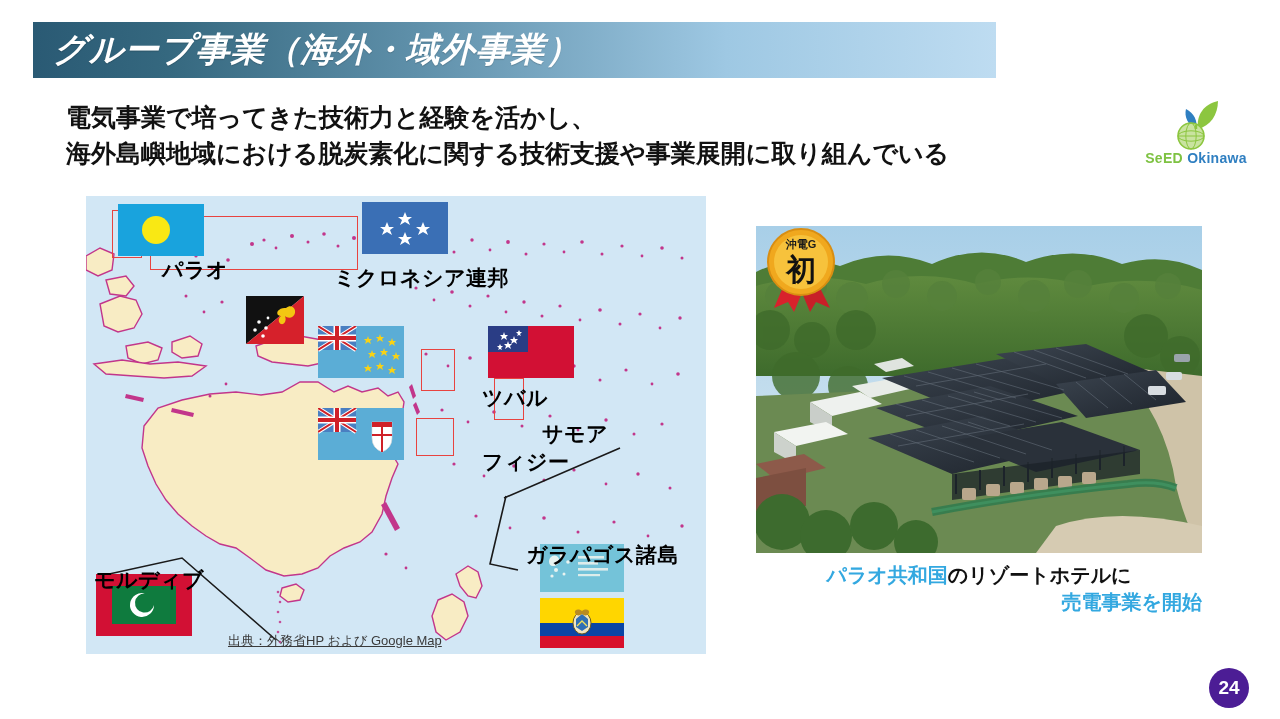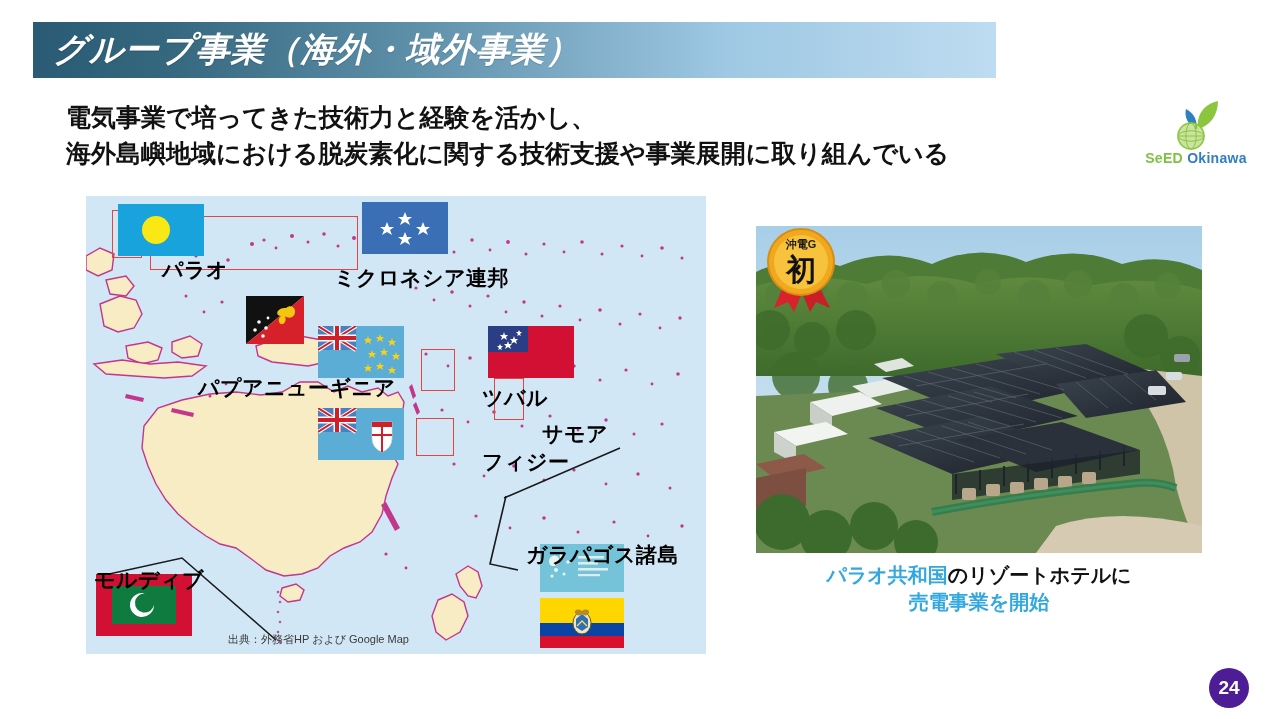--- a/index.html
+++ b/index.html
@@ -39,33 +39,34 @@
     background:#14b8a6;overflow:hidden;
   }
   #map-svg{position:absolute;left:0;top:0;width:620px;height:458px;}
   .map-label{
     position:absolute;font-size:21px;font-weight:bold;color:#000;
     white-space:nowrap;letter-spacing:.5px;
   }
   .flag{position:absolute;overflow:hidden;}
   .hl-box{position:absolute;border:1.6px solid #e8433f;box-sizing:border-box;}
   #map-source{
-    position:absolute;left:228px;top:632px;font-size:11px;color:#3a3a3a;
+    position:absolute;left:228px;top:632px;font-size:13px;color:#3a3a3a;
     white-space:nowrap;
+    text-decoration:underline;
   }
   
   #photo{
     position:absolute;left:756px;top:226px;width:446px;height:327px;
     overflow:hidden;background:#6d8a4e;
   }
   #photo-caption{
     position:absolute;left:756px;top:562px;width:446px;text-align:center;
     font-size:20px;font-weight:bold;line-height:1.35;color:#111;
   }
-  .cap-blue{color:#33a8e0;}
+  .cap-blue{color:#33a8e0;text-align:right;}
   
   #first-badge{position:absolute;left:762px;top:224px;width:78px;height:88px;}
   
   #page-number{
     position:absolute;left:1209px;top:668px;width:40px;height:40px;
     border-radius:50%;background:#4c1d95;
     display:flex;align-items:center;justify-content:center;
     color:#fff;font-size:19px;font-weight:bold;
   }
 </style>
@@ -361,21 +362,20 @@
   <div class="flag" style="left:10px;top:378px;width:96px;height:62px;">
     <svg viewBox="0 0 96 62" width="96" height="62">
         <rect width="96" height="62" fill="#d21034"></rect>
       <rect x="16" y="12" width="64" height="38" fill="#0f7b3e"></rect>
       <path d="M58 31 a12 12 0 1 1 -9 -11.6 a9.6 9.6 0 1 0 9 11.6 Z" fill="#fff"></path>
       </svg>
   </div>
 
   <div class="map-label" style="left:76px;top:60px;">パラオ</div>
   <div class="map-label" style="left:248px;top:68px;">ミクロネシア連邦</div>
-  <div class="map-label" style="left:112px;top:178px;">パプアニューギニア</div>
   <div class="map-label" style="left:396px;top:188px;">ツバル</div>
   <div class="map-label" style="left:456px;top:224px;">サモア</div>
   <div class="map-label" style="left:396px;top:252px;">フィジー</div>
   <div class="map-label" style="left:440px;top:314px;margin-top:31px;">ガラパゴス諸島</div>
   <div class="map-label" style="left:8px;top:370px;">モルディブ</div>
 </div>
 
 <div id="map-source">出典：外務省HP および Google Map</div>
 
 <div id="photo">

